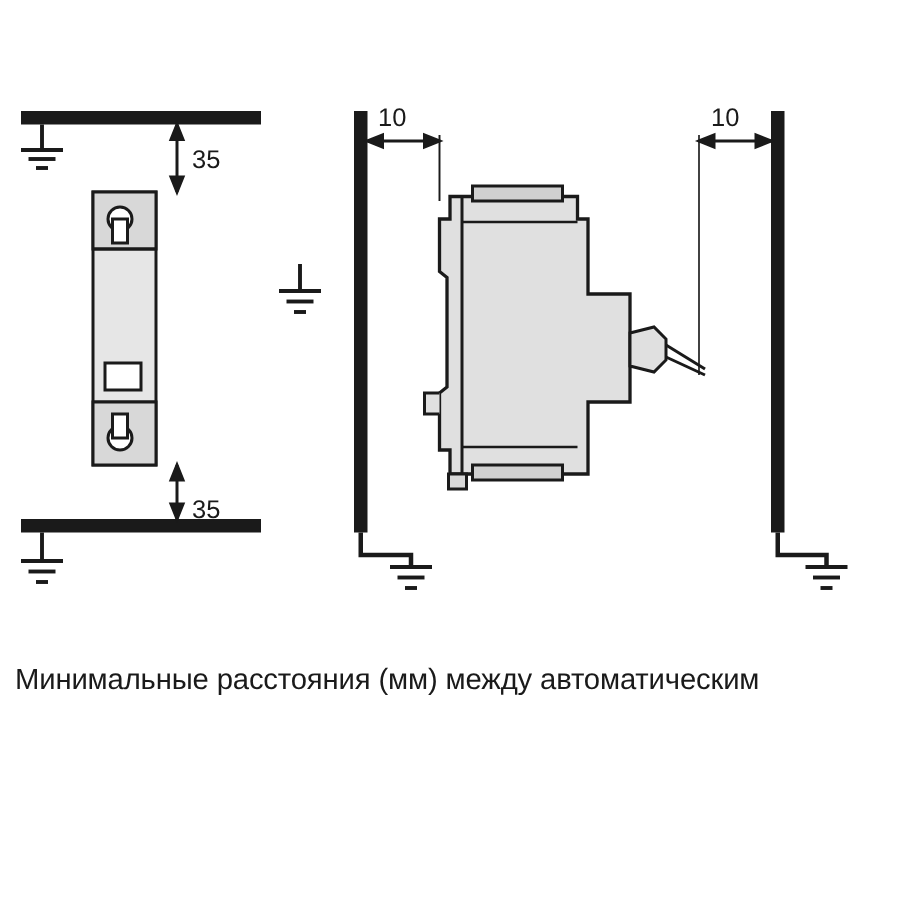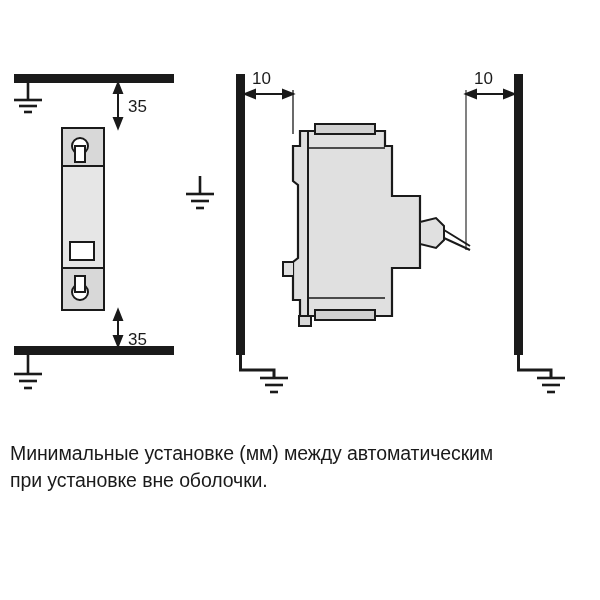--- a/index.html
+++ b/index.html
@@ -164,17 +164,16 @@
       <line x1="466" y1="94" x2="514" y2="94"></line>
       <polygon points="466,94 476,90 476,98"></polygon>
       <polygon points="514,94 504,90 504,98"></polygon>
       <line x1="466" y1="90" x2="466" y2="250" stroke-width="1.1" stroke-dasharray="0"></line>
     </g>
     <text x="474" y="84">10</text>
 
   </svg>
 
   <div class="caption">
-    <div>Минимальные установке (мм) между автоматическим</div>
-    <div>при установке вне оболочки.</div>
+    <div>Минимальные расстояния (мм) между автоматическим</div>
   </div>
 
 </div>
 
 </body></html>

